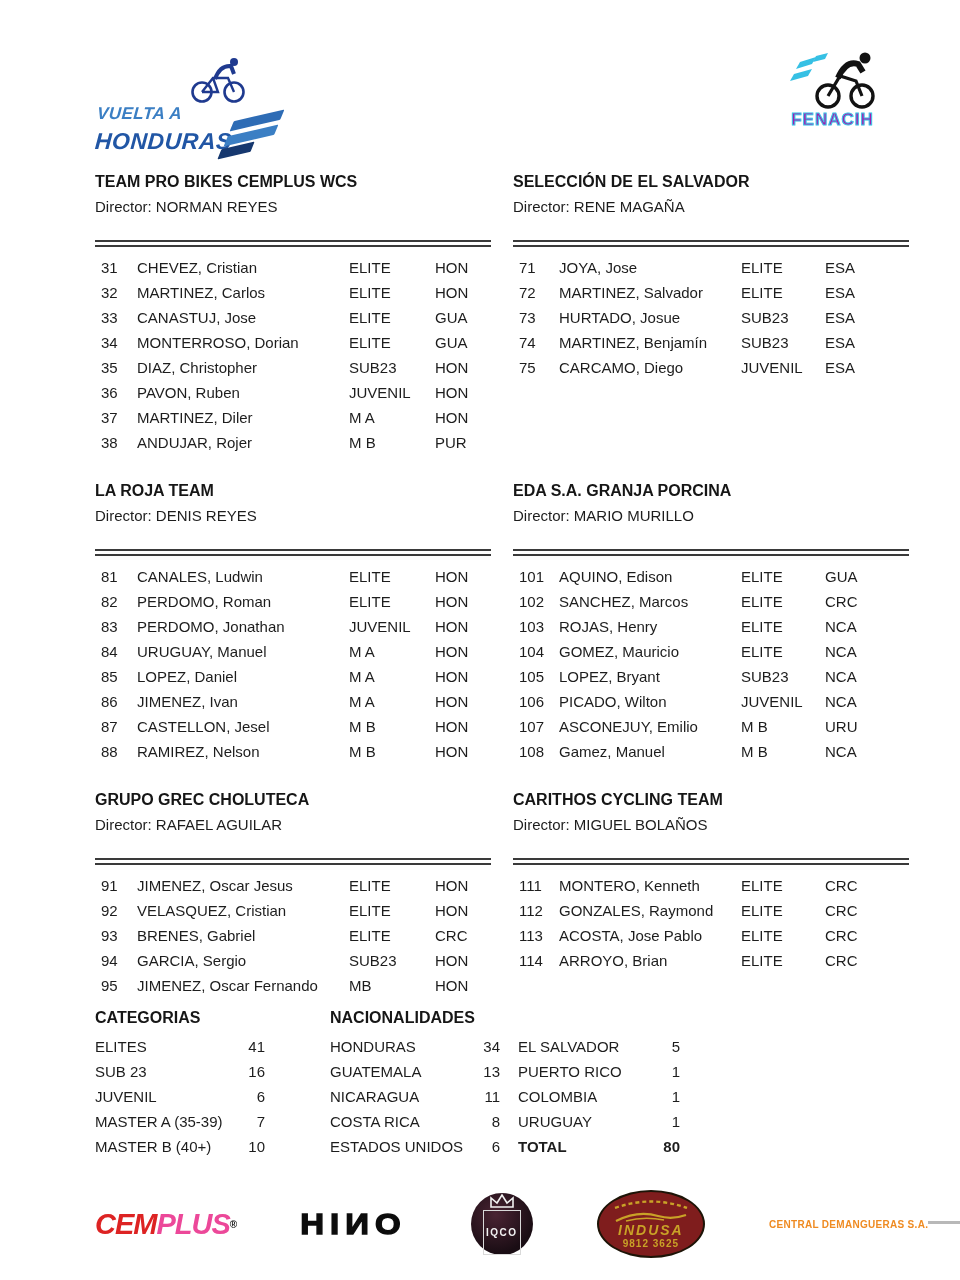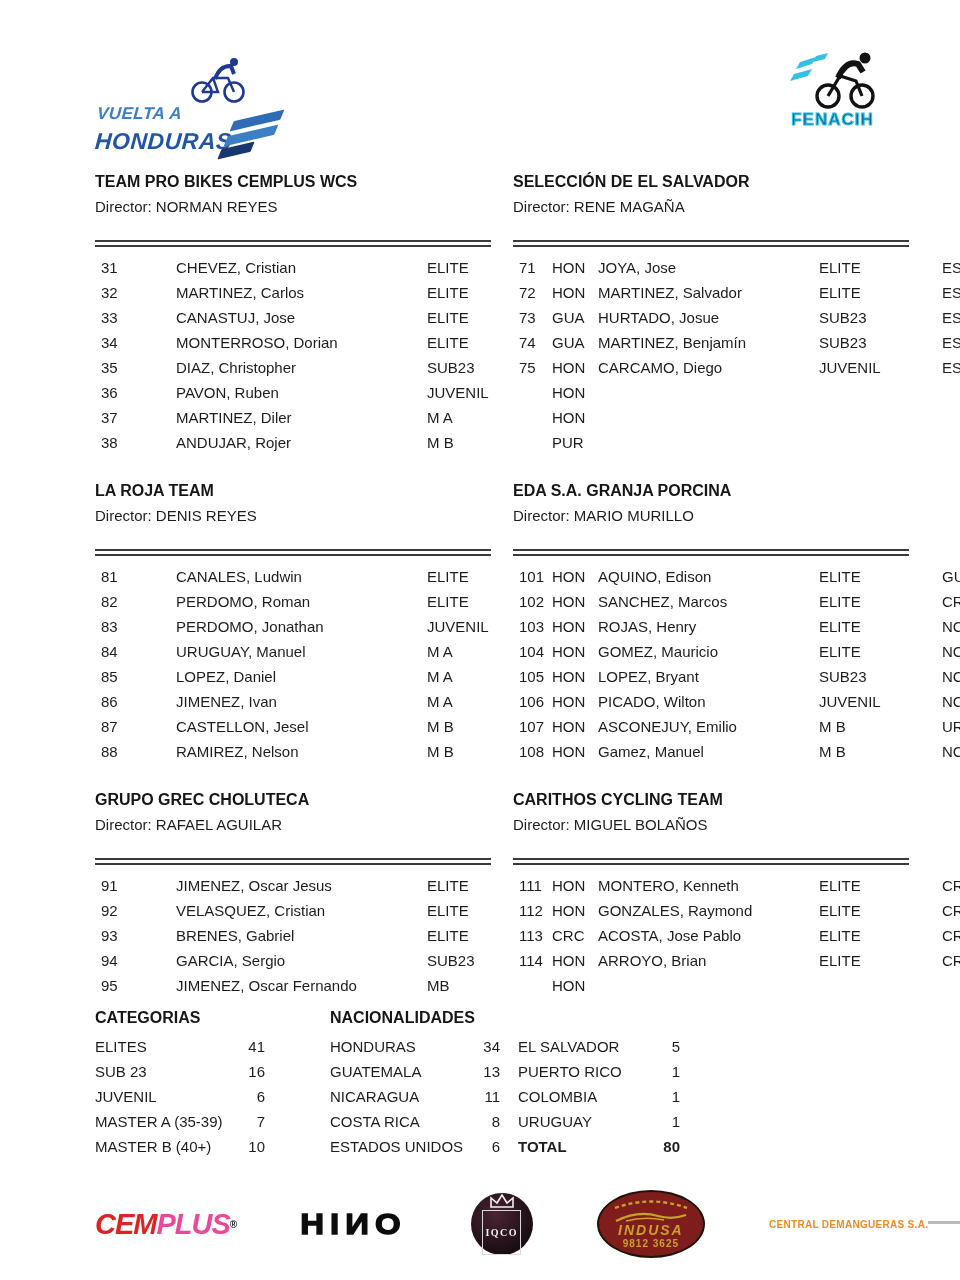--- a/index.html
+++ b/index.html
@@ -16,30 +16,30 @@
             color:#2156a5;letter-spacing:.5px;transform:skewX(-4deg);}
   .vl-bike{position:absolute;left:92px;top:2px;}
   .vl-stripes{position:absolute;left:122px;top:62px;width:70px;height:45px;}
   .vl-stripe{position:absolute;height:9px;border-radius:1px;}
   .vl-s1{width:52px;left:14px;top:2px;background:#2e6cb5;transform:rotate(-13deg) skewX(-35deg);}
   .vl-s2{width:52px;left:8px;top:17px;background:#3b7fc4;transform:rotate(-13deg) skewX(-35deg);}
   .vl-s3{width:34px;left:2px;top:32px;background:#16386f;transform:rotate(-13deg) skewX(-35deg);}
 
   #fenacih-logo{left:780px;top:48px;width:105px;height:95px;text-align:center;}
   .fn-text{position:absolute;left:0;right:0;top:62px;font-size:17px;font-weight:700;
-           letter-spacing:1px;color:#0369a1;-webkit-text-stroke:1px #3fc3e6;
+           letter-spacing:1px;color:#a21caf;-webkit-text-stroke:1px #3fc3e6;
            text-shadow:0 0 1px #3fc3e6;}
 
   
   #teams{left:95px;top:172px;width:814px;display:grid;
          grid-template-columns:396px 396px;column-gap:22px;row-gap:26px;}
   .team-title{font-size:16px;font-weight:700;line-height:20px;margin:0 0 5px;color:#161616;}
   .team-director{font-size:15px;line-height:20px;margin:0 0 23px;}
   .double-rule{height:3px;border-top:2px solid #3a3a3a;border-bottom:2px solid #3a3a3a;margin:0 0 8px;}
-  .rider-row{display:grid;height:25px;align-items:center;font-size:15px;white-space:nowrap;gap:39px;}
+  .rider-row{display:grid;height:25px;align-items:center;font-size:15px;white-space:nowrap;}
   .side-left  .rider-row{grid-template-columns:42px 212px 86px 1fr;}
   .side-right .rider-row{grid-template-columns:46px 182px 84px 1fr;}
   .c-num{padding-left:6px;}
 
   
   #summary{left:95px;top:1008px;width:620px;height:160px;}
   .sum-title{font-size:16px;font-weight:700;line-height:20px;margin:0 0 6px;color:#161616;}
   #categorias{position:absolute;left:0;top:0;width:170px;}
   .cat-row{display:grid;grid-template-columns:128px 42px;height:25px;align-items:center;font-size:15px;}
   .cat-row .num{text-align:right;}
@@ -57,21 +57,21 @@
   #cemplus{font-size:29px;font-weight:700;font-style:italic;letter-spacing:-1px;white-space:nowrap;}
   #cemplus .red{color:#dd2323;}
   #cemplus .blk{color:#ec4899;}
   #cemplus sup{font-size:10px;font-style:normal;color:#101010;}
   #hino{font-size:33px;font-weight:700;letter-spacing:6px;color:#0c0c0c;
         -webkit-text-stroke:1.5px #0c0c0c;transform:scaleY(.92);}
   #iqco{width:62px;height:62px;border-radius:50%;
         background:radial-gradient(circle at 40% 35%,#4a2433 0%,#1a0d14 70%);
         display:flex;flex-direction:column;align-items:center;justify-content:center;gap:1px;}
   #iqco .iq-text{color:#f2f2f2;font-size:10px;font-weight:700;letter-spacing:1.5px;
-        border:1px solid #d9d9d9;padding:16px 2px;line-height:11px;font-family:Liberation Serif, serif;}
+        border:1px solid #d9d9d9;padding:16px 2px;line-height:11px;}
   #indusa{width:104px;height:64px;border-radius:50%;background:#7f1d1d;
           display:flex;flex-direction:column;align-items:center;justify-content:center;
           border:2px solid #1d1407;}
   #indusa .in-name{color:#c9a227;font-size:14px;font-weight:700;font-style:italic;
           letter-spacing:2px;line-height:15px;}
   #indusa .in-phone{color:#c9a227;font-size:10px;font-weight:700;letter-spacing:1px;line-height:11px;}
   #probikes{font-size:29px;font-weight:700;letter-spacing:-.5px;color:#111;gap:4px;}
   #central{width:118px;display:flex;align-items:center;gap:2px;}
   #central .ct-text{display:flex;flex-direction:row;}
   #central .ct-l{color:#ef8b22;font-size:10px;font-weight:700;letter-spacing:.3px;line-height:11px;white-space:nowrap;}

